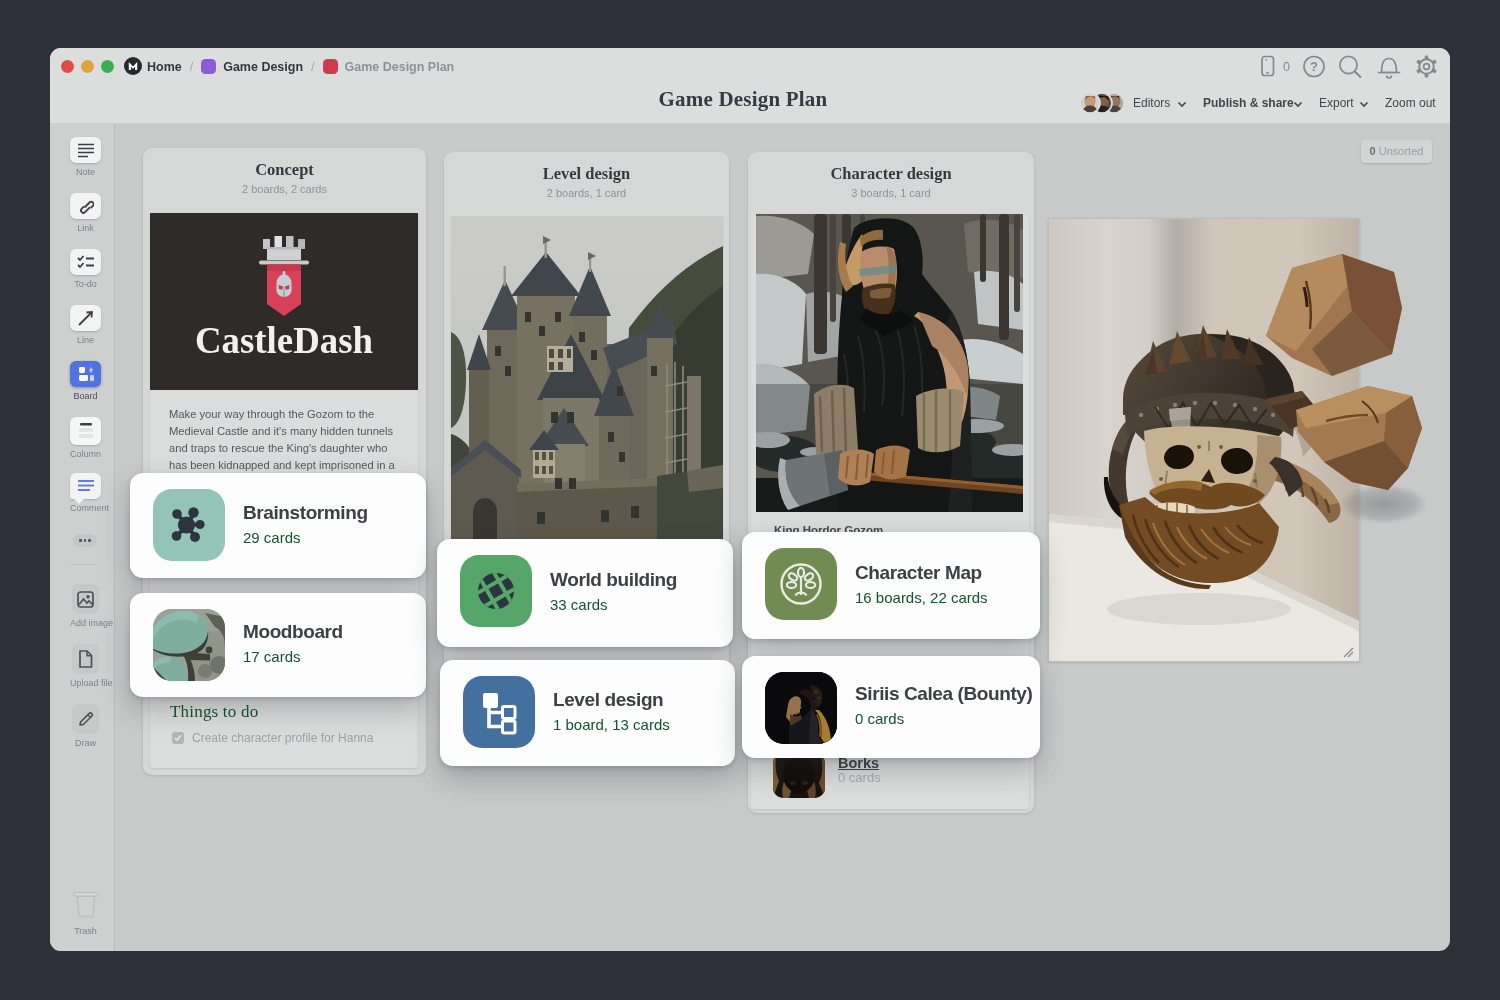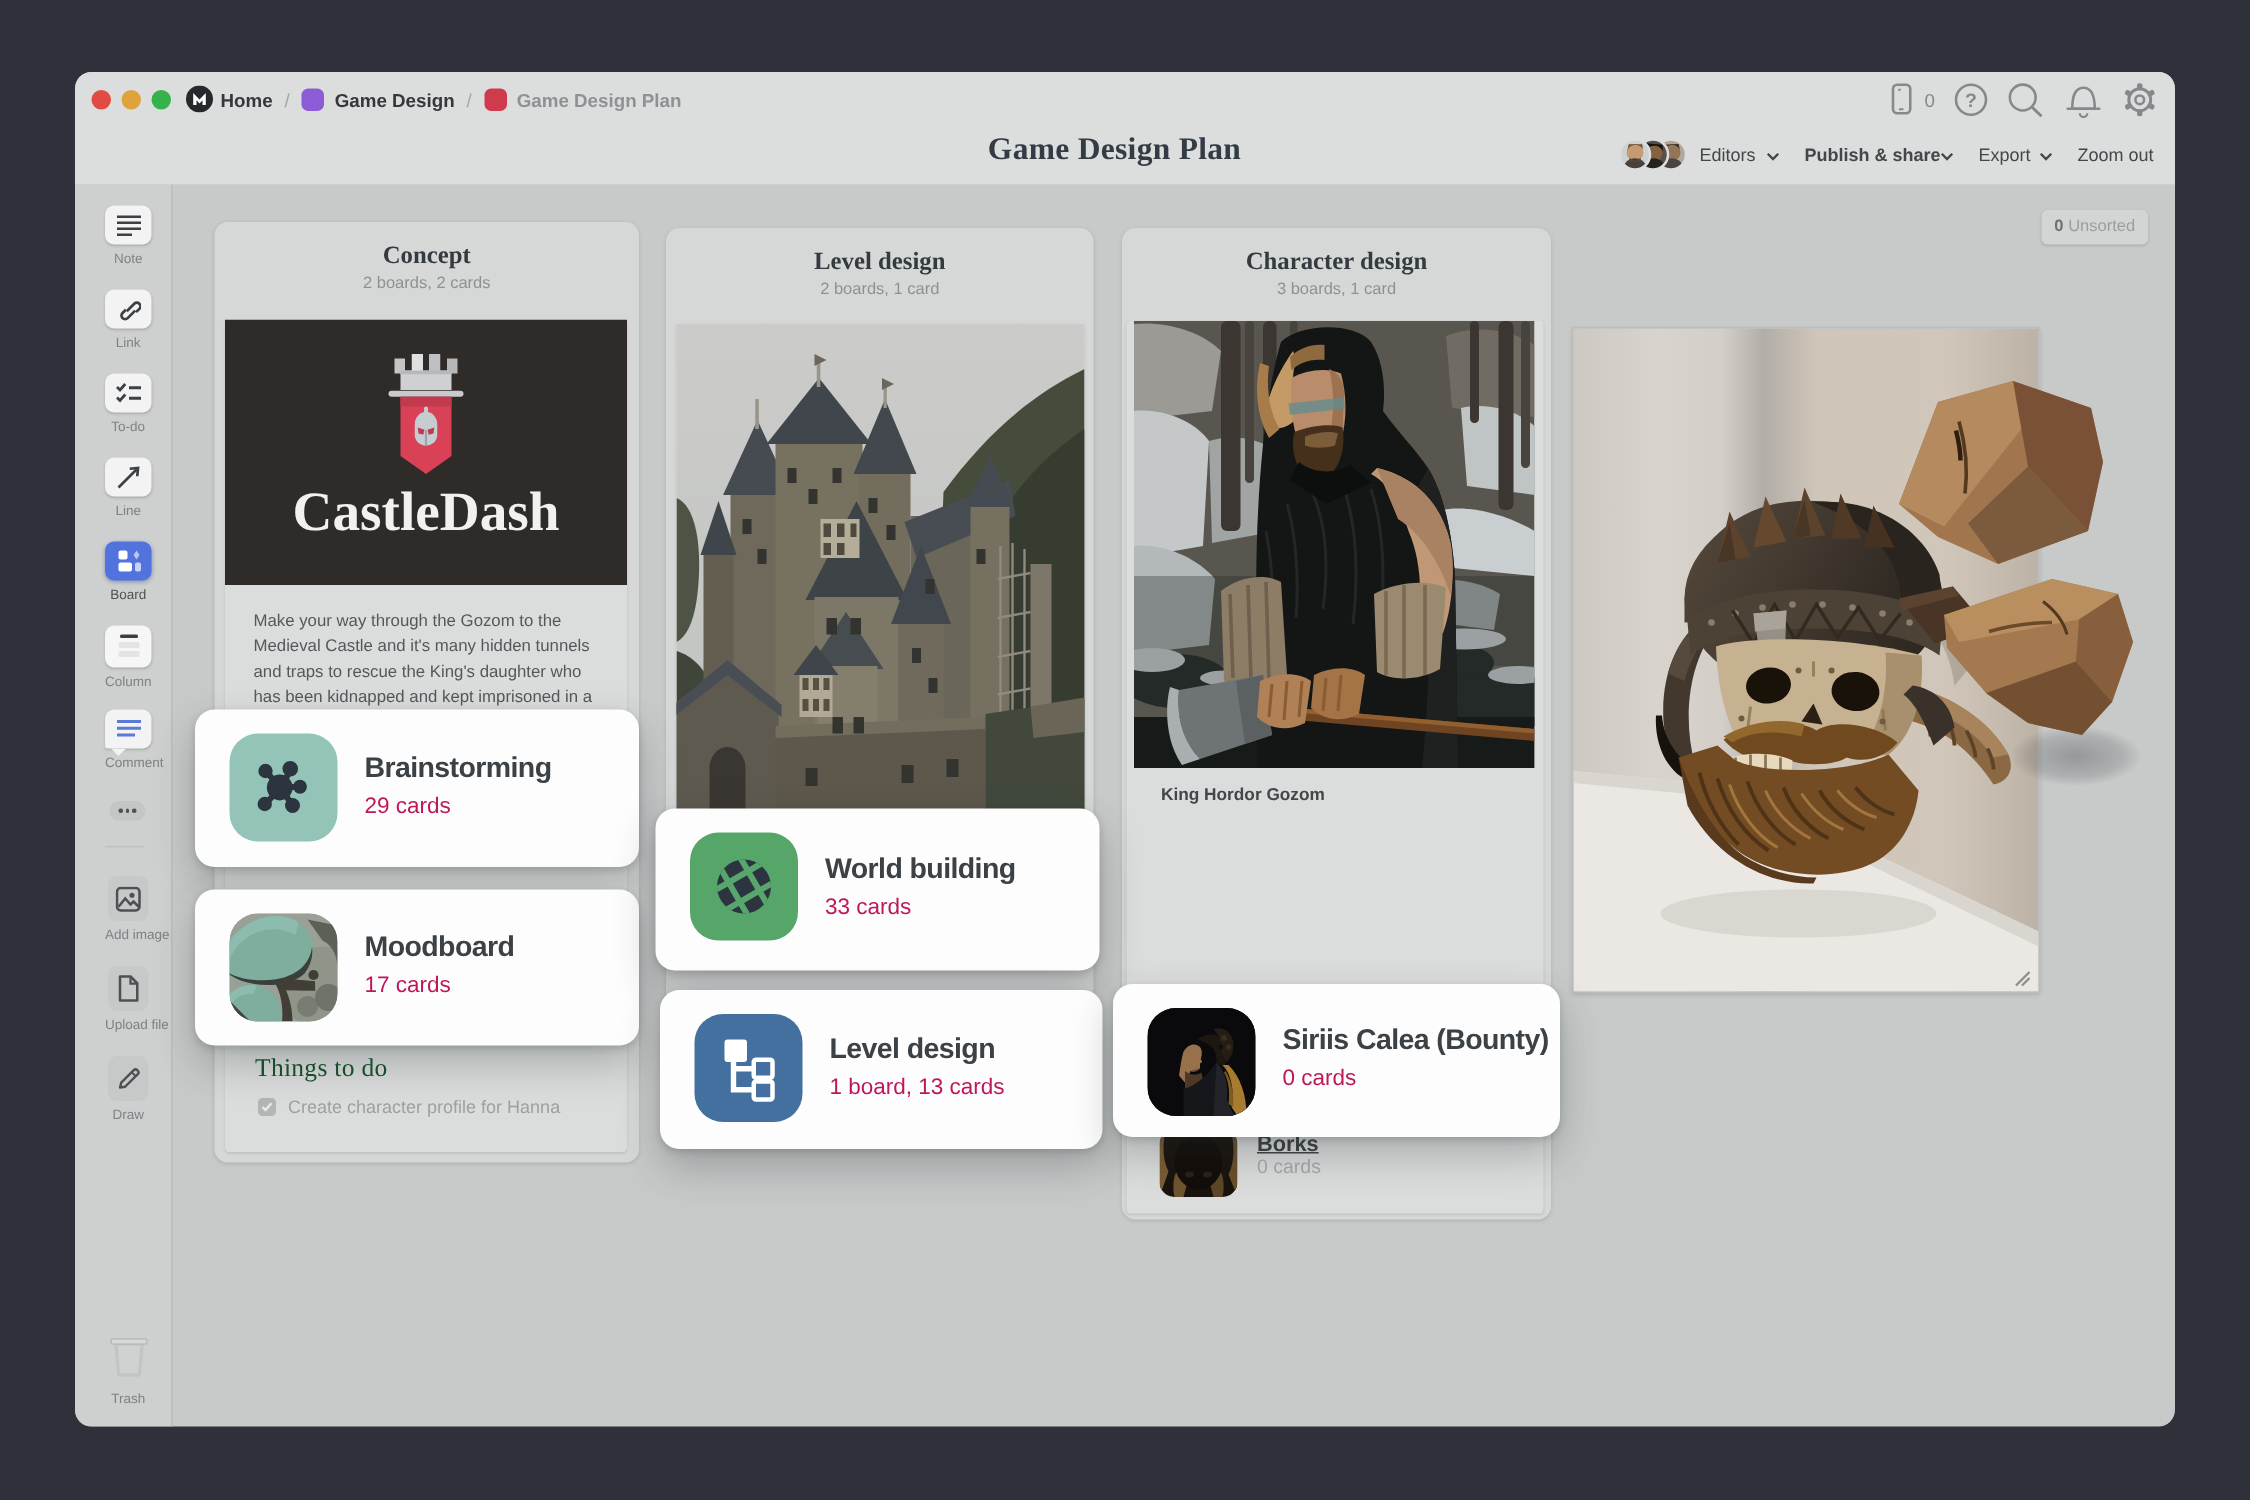--- a/index.html
+++ b/index.html
@@ -17,21 +17,21 @@
 .tile { width:31px; height:26px; background:#f2f3f2; border-radius:6px; box-shadow:0 1px 2px rgba(0,0,0,0.18); display:flex; align-items:center; justify-content:center; }
 .tlabel { font-size:9px; color:#7d8286; margin-top:4px; white-space:nowrap; }
 .gtile { width:27px; height:30px; margin-left:2px; background:#c6c9c8; border-radius:6px; display:flex; align-items:center; justify-content:center; }
 .col { position:absolute; background:#d6d8d7; border-radius:9px; box-shadow:0 1px 3px rgba(0,0,0,0.12); }
 .colhead { text-align:center; font-family:"Liberation Serif", serif; font-weight:bold; font-size:16.5px; color:#333a40; padding-top:12px; }
 .colsub { text-align:center; font-size:11px; color:#8d9193; margin-top:3px; }
 .note { position:absolute; background:#dbdddc; border-radius:3px; box-shadow:0 1px 2px rgba(0,0,0,0.1); }
 .bcard { position:absolute; background:#fdfdfd; border-radius:13px; box-shadow:0 2px 5px rgba(40,45,50,0.18), 0 12px 28px rgba(40,45,50,0.28); }
 .bicon { position:absolute; left:23px; top:16px; width:72px; height:72px; border-radius:19px; overflow:hidden; }
 .btitle { position:absolute; left:113px; font-size:19px; font-weight:bold; color:#3c4145; letter-spacing:-0.4px; white-space:nowrap; }
-.bsub { position:absolute; left:113px; font-size:15px; color:#be185d; white-space:nowrap; }
+.bsub { position:absolute; left:113px; font-size:15px; color:#14532d; white-space:nowrap; }
 .rowt { font-weight:bold; font-size:14.5px; color:#3c4145; }
 .rows { font-size:13px; color:#a6aaad; }
 </style>
 </head>
 <body>
 <div id="win">
   <div id="chrome">
     <div class="tl" style="left:11px;background:#e04b42;"></div>
     <div class="tl" style="left:31px;background:#dfa33c;"></div>
     <div class="tl" style="left:51px;background:#36b24a;"></div>
@@ -750,20 +750,36 @@
             <g stroke="#fff" stroke-width="3.6" fill="none">
               <path d="M26 32 L26 50.5 L39.5 50.5"></path>
               <line x1="26" y1="36.5" x2="39.5" y2="36.5"></line>
             </g>
             <rect x="39.5" y="30.5" width="12.5" height="12" rx="1.5" fill="none" stroke="#fff" stroke-width="3"></rect>
             <rect x="39.5" y="45" width="12.5" height="12" rx="1.5" fill="none" stroke="#fff" stroke-width="3"></rect>
           </svg></div>
       <div class="btitle" style="top:29px;">Level design</div>
       <div class="bsub" style="top:56px;">1 board, 13 cards</div>
     </div>
+    <div class="bcard" style="left:692px;top:409px;width:298px;height:107px;">
+      <div class="bicon" id="ic-char" style="background:#708c52;"><svg width="72" height="72" viewBox="0 0 72 72">
+            <circle cx="36" cy="36" r="19.5" fill="none" stroke="#e9ece4" stroke-width="2.4"></circle>
+            <g stroke="#e9ece4" stroke-width="2.2" fill="none">
+              <path d="M36 47 L36 30"></path>
+              <path d="M30.5 47.5 C32.5 43.5 39.5 43.5 41.5 47.5"></path>
+              <ellipse cx="36" cy="24.5" rx="3" ry="4.6"></ellipse>
+              <ellipse cx="28" cy="29" rx="3" ry="4.6" transform="rotate(-55 28 29)"></ellipse>
+              <ellipse cx="44" cy="29" rx="3" ry="4.6" transform="rotate(55 44 29)"></ellipse>
+              <ellipse cx="26.5" cy="37" rx="3" ry="4.6" transform="rotate(-90 26.5 37)"></ellipse>
+              <ellipse cx="45.5" cy="37" rx="3" ry="4.6" transform="rotate(90 45.5 37)"></ellipse>
+            </g>
+          </svg></div>
+      <div class="btitle" style="top:30px;">Character Map</div>
+      <div class="bsub" style="top:57px;">16 boards, 22 cards</div>
+    </div>
     <div class="bcard" style="left:692px;top:533px;width:298px;height:102px;">
       <div class="bicon" id="ic-siriis" style="background:#0a0a0c;"><svg width="72" height="72" viewBox="0 0 72 72">
             <rect width="72" height="72" fill="#0a0a0c"></rect>
             <path d="M24 29 C27 24 32 23 35 26 C36.5 28 36.5 31 35.5 34 L36.5 36 L35 37 L35 40 C34 42 31 43 28.5 42 L26 51 L21 45 C22 39 22.5 34 24 29 Z" fill="#96714c"></path>
             <path d="M28.5 42 L35 40 C34 42 31 43 28.5 42 Z" fill="#6b4d33"></path>
             <path d="M25 42 C28.5 45 33 45 36 43 L38 52 L25 54 Z" fill="#4e3826"></path>
             <path d="M33 21 C38 17 46 16 50 21 C54 26 53 34 51 40 L46 36 C46 30 44 26 40 24 C37 22.5 35 21.5 33 21 Z" fill="#1d1712"></path>
             <path d="M44 14 C50 12 56 16 57 22 C58 28 56 33 53 36 L49 30 C50 24 48 18 44 14 Z" fill="#251c14"></path>
             <path d="M46 36 C50 40 52 46 52 52 L44 72 L24 72 L24 54 C32 52 40 45 46 36 Z" fill="#16171a"></path>
             <path d="M46 36 C52 42 54 52 53 62 L58 72 L44 72 Z" fill="#22242a"></path>

